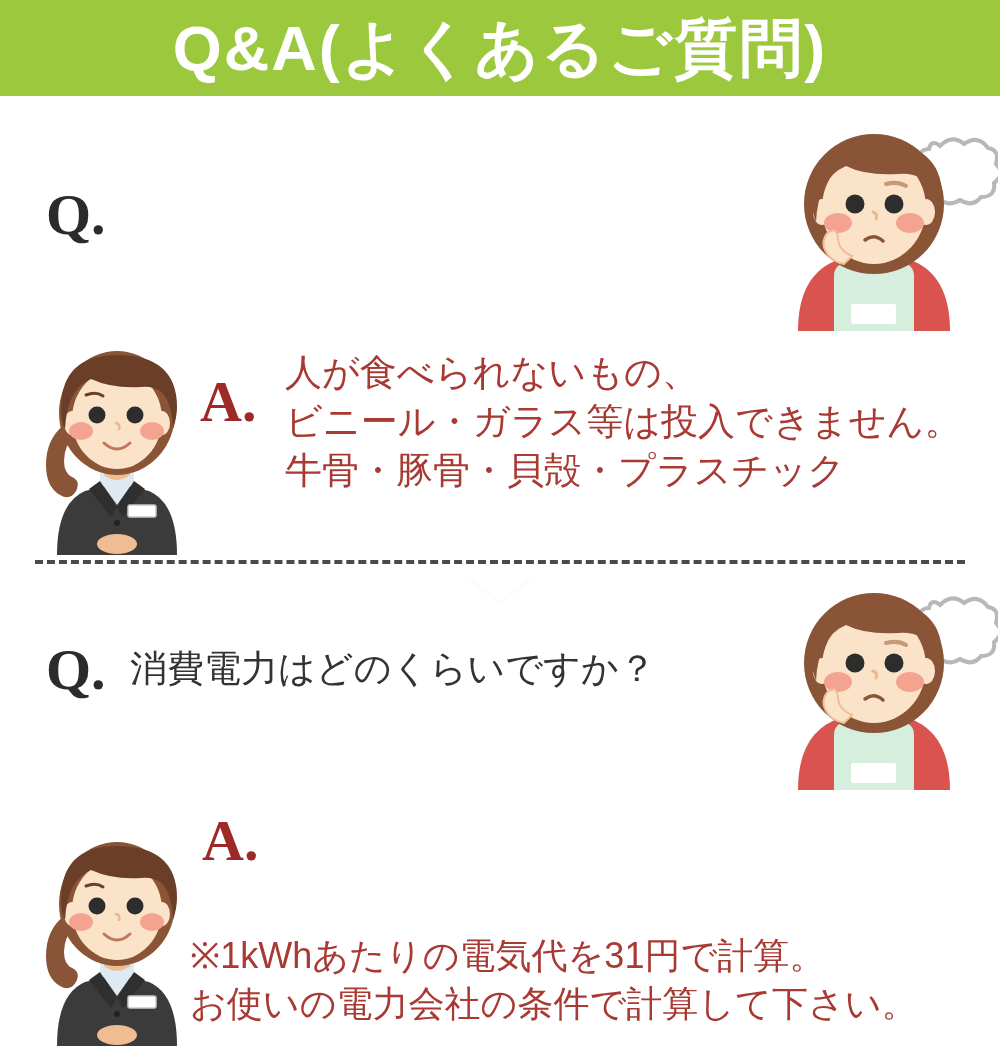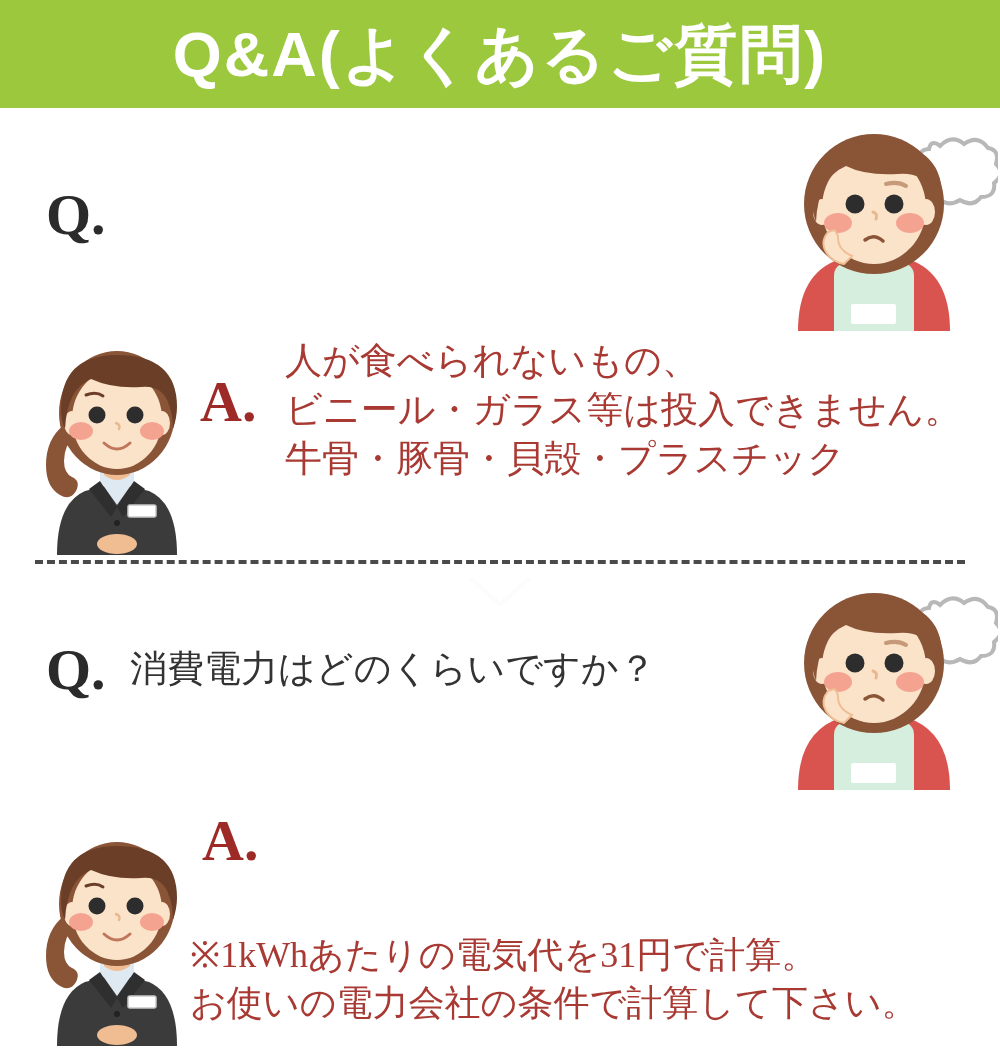--- a/index.html
+++ b/index.html
@@ -14,21 +14,21 @@
     position: relative;
     width: 1000px;
     height: 1060px;
     background: #ffffff;
   }
 
   
   #header-banner {
     position: absolute;
     left: 0; top: 0;
-    width: 1000px; height: 108px;
+    width: 1000px; height: 96px;
     background: #9bc83c;
     display: flex;
     align-items: center;
     justify-content: center;
   }
   #header-title {
     color: #ffffff;
     font-size: 63px;
     font-weight: bold;
     letter-spacing: 2px;
@@ -59,29 +59,29 @@
     font-size: 37px;
     line-height: 1.33;
     white-space: nowrap;
     font-family: "DejaVu Sans", "Liberation Sans", sans-serif;
   }
   .a-note {
     color: #a83a33;
     font-size: 36px;
     line-height: 1.33;
     white-space: nowrap;
-    font-family: Liberation Serif, serif;
+    font-family: Liberation Sans, sans-serif;
   }
 
   
   #q1-mark  { position: absolute; left: 46px;  top: 186px; }
   #q1-text  { position: absolute; left: 130px; top: 191px; }
 
   #a1-mark  { position: absolute; left: 200px; top: 373px; }
-  #a1-lines { position: absolute; left: 285px; top: 336px; }
+  #a1-lines { position: absolute; left: 285px; top: 348px; }
 
   #q2-mark  { position: absolute; left: 46px;  top: 641px; }
   #q2-text  { position: absolute; left: 130px; top: 646px; }
 
   #a2-mark  { position: absolute; left: 202px; top: 812px; }
   #a2-lines { position: absolute; left: 282px; top: 812px; }
   #a2-notes { position: absolute; left: 190px; top: 932px; }
 
   
   #divider {

